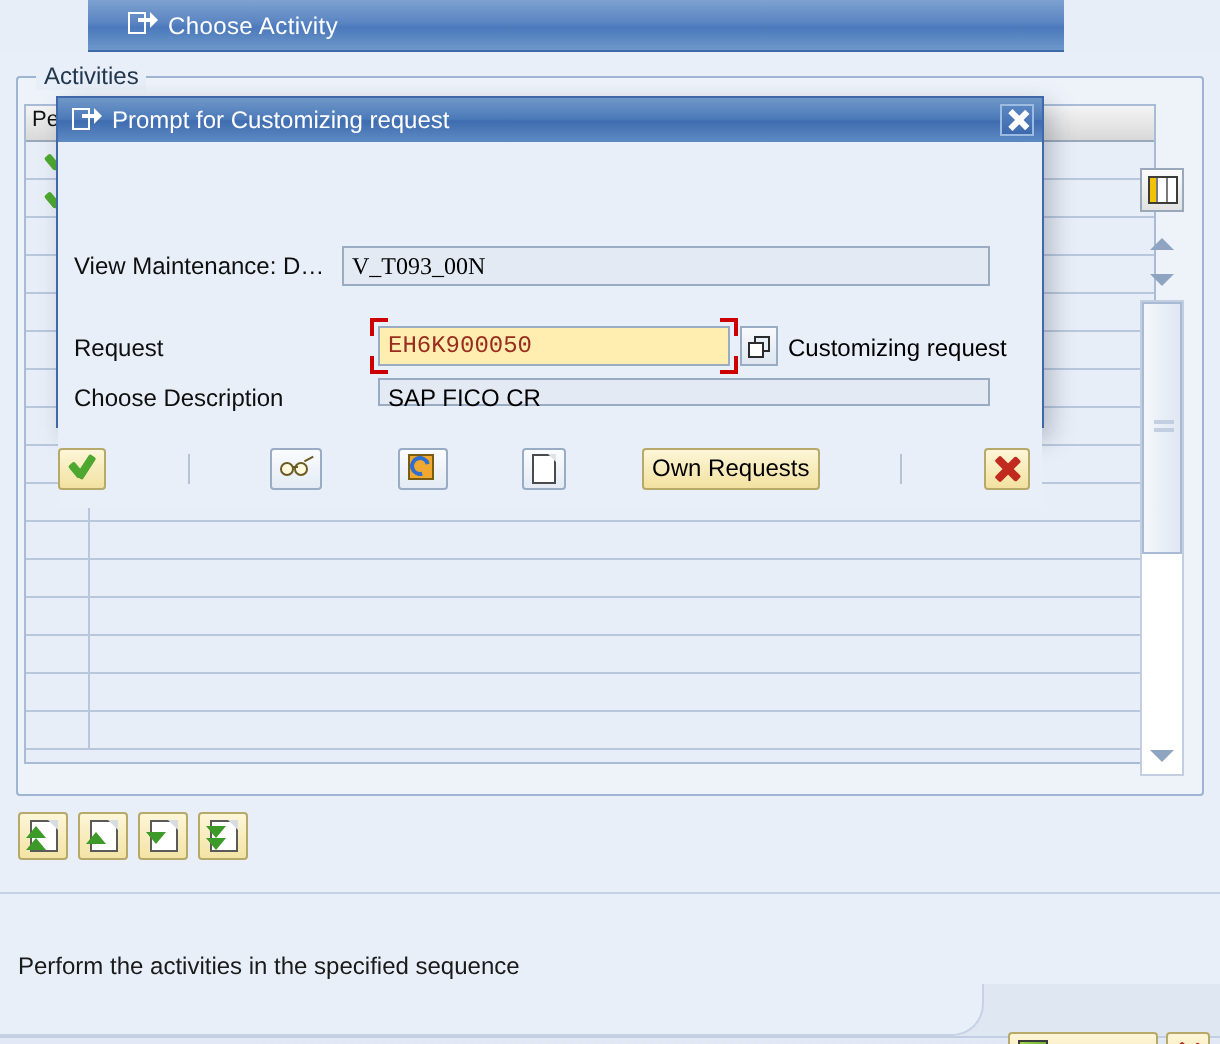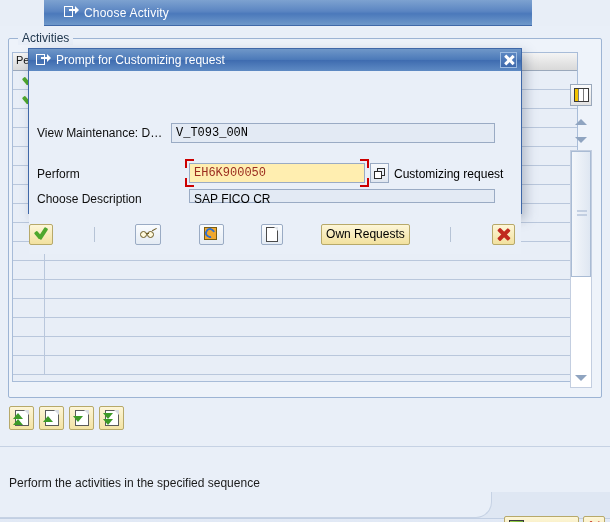--- a/index.html
+++ b/index.html
@@ -386,21 +386,21 @@
 
   .row-vm { position: absolute; left: 8px; top: 12px; width: 470px; height: 20px; }
   .lbl { font-size: 12px; color: #0f0f0f; display: inline-block; }
   .lbl-vm { position: absolute; left: 0; top: 3px; width: 130px; }
   .inp-ro {
     position: absolute; left: 134px; top: 0;
     width: 324px; height: 20px;
     border: 1px solid #9aabc4;
     background: #e3eaf4;
     box-sizing: border-box;
-    font-family: Liberation Mono, monospace;
+    font-family: Liberation Serif, serif;
     font-size: 12px;
     padding: 2px 4px;
     color: #000;
     line-height: 15px;
   }
 
   .row-req { position: absolute; left: 8px; top: 52px; width: 470px; height: 22px; }
   .lbl-req { position: absolute; left: 0; top: 4px; width: 130px; }
   .inp-req-wrap {
     position: absolute; left: 152px; top: 0;
@@ -717,21 +717,21 @@
     </div>
 
     <div class="dlg-body">
 
       <div class="row-vm">
         <span class="lbl lbl-vm">View Maintenance: D…</span>
         <div class="inp-ro">V_T093_00N</div>
       </div>
 
       <div class="row-req">
-        <span class="lbl lbl-req">Perform</span>
+        <span class="lbl lbl-req">Request</span>
         <div class="inp-req-wrap">
           <div class="inp-req">EH6K900050</div>
           <span class="focus-brk fb-tl"></span>
           <span class="focus-brk fb-tr"></span>
           <span class="focus-brk fb-bl"></span>
           <span class="focus-brk fb-br"></span>
         </div>
         <div class="f4-btn">
           <span class="f4-ico">
               <span class="s1"></span>

